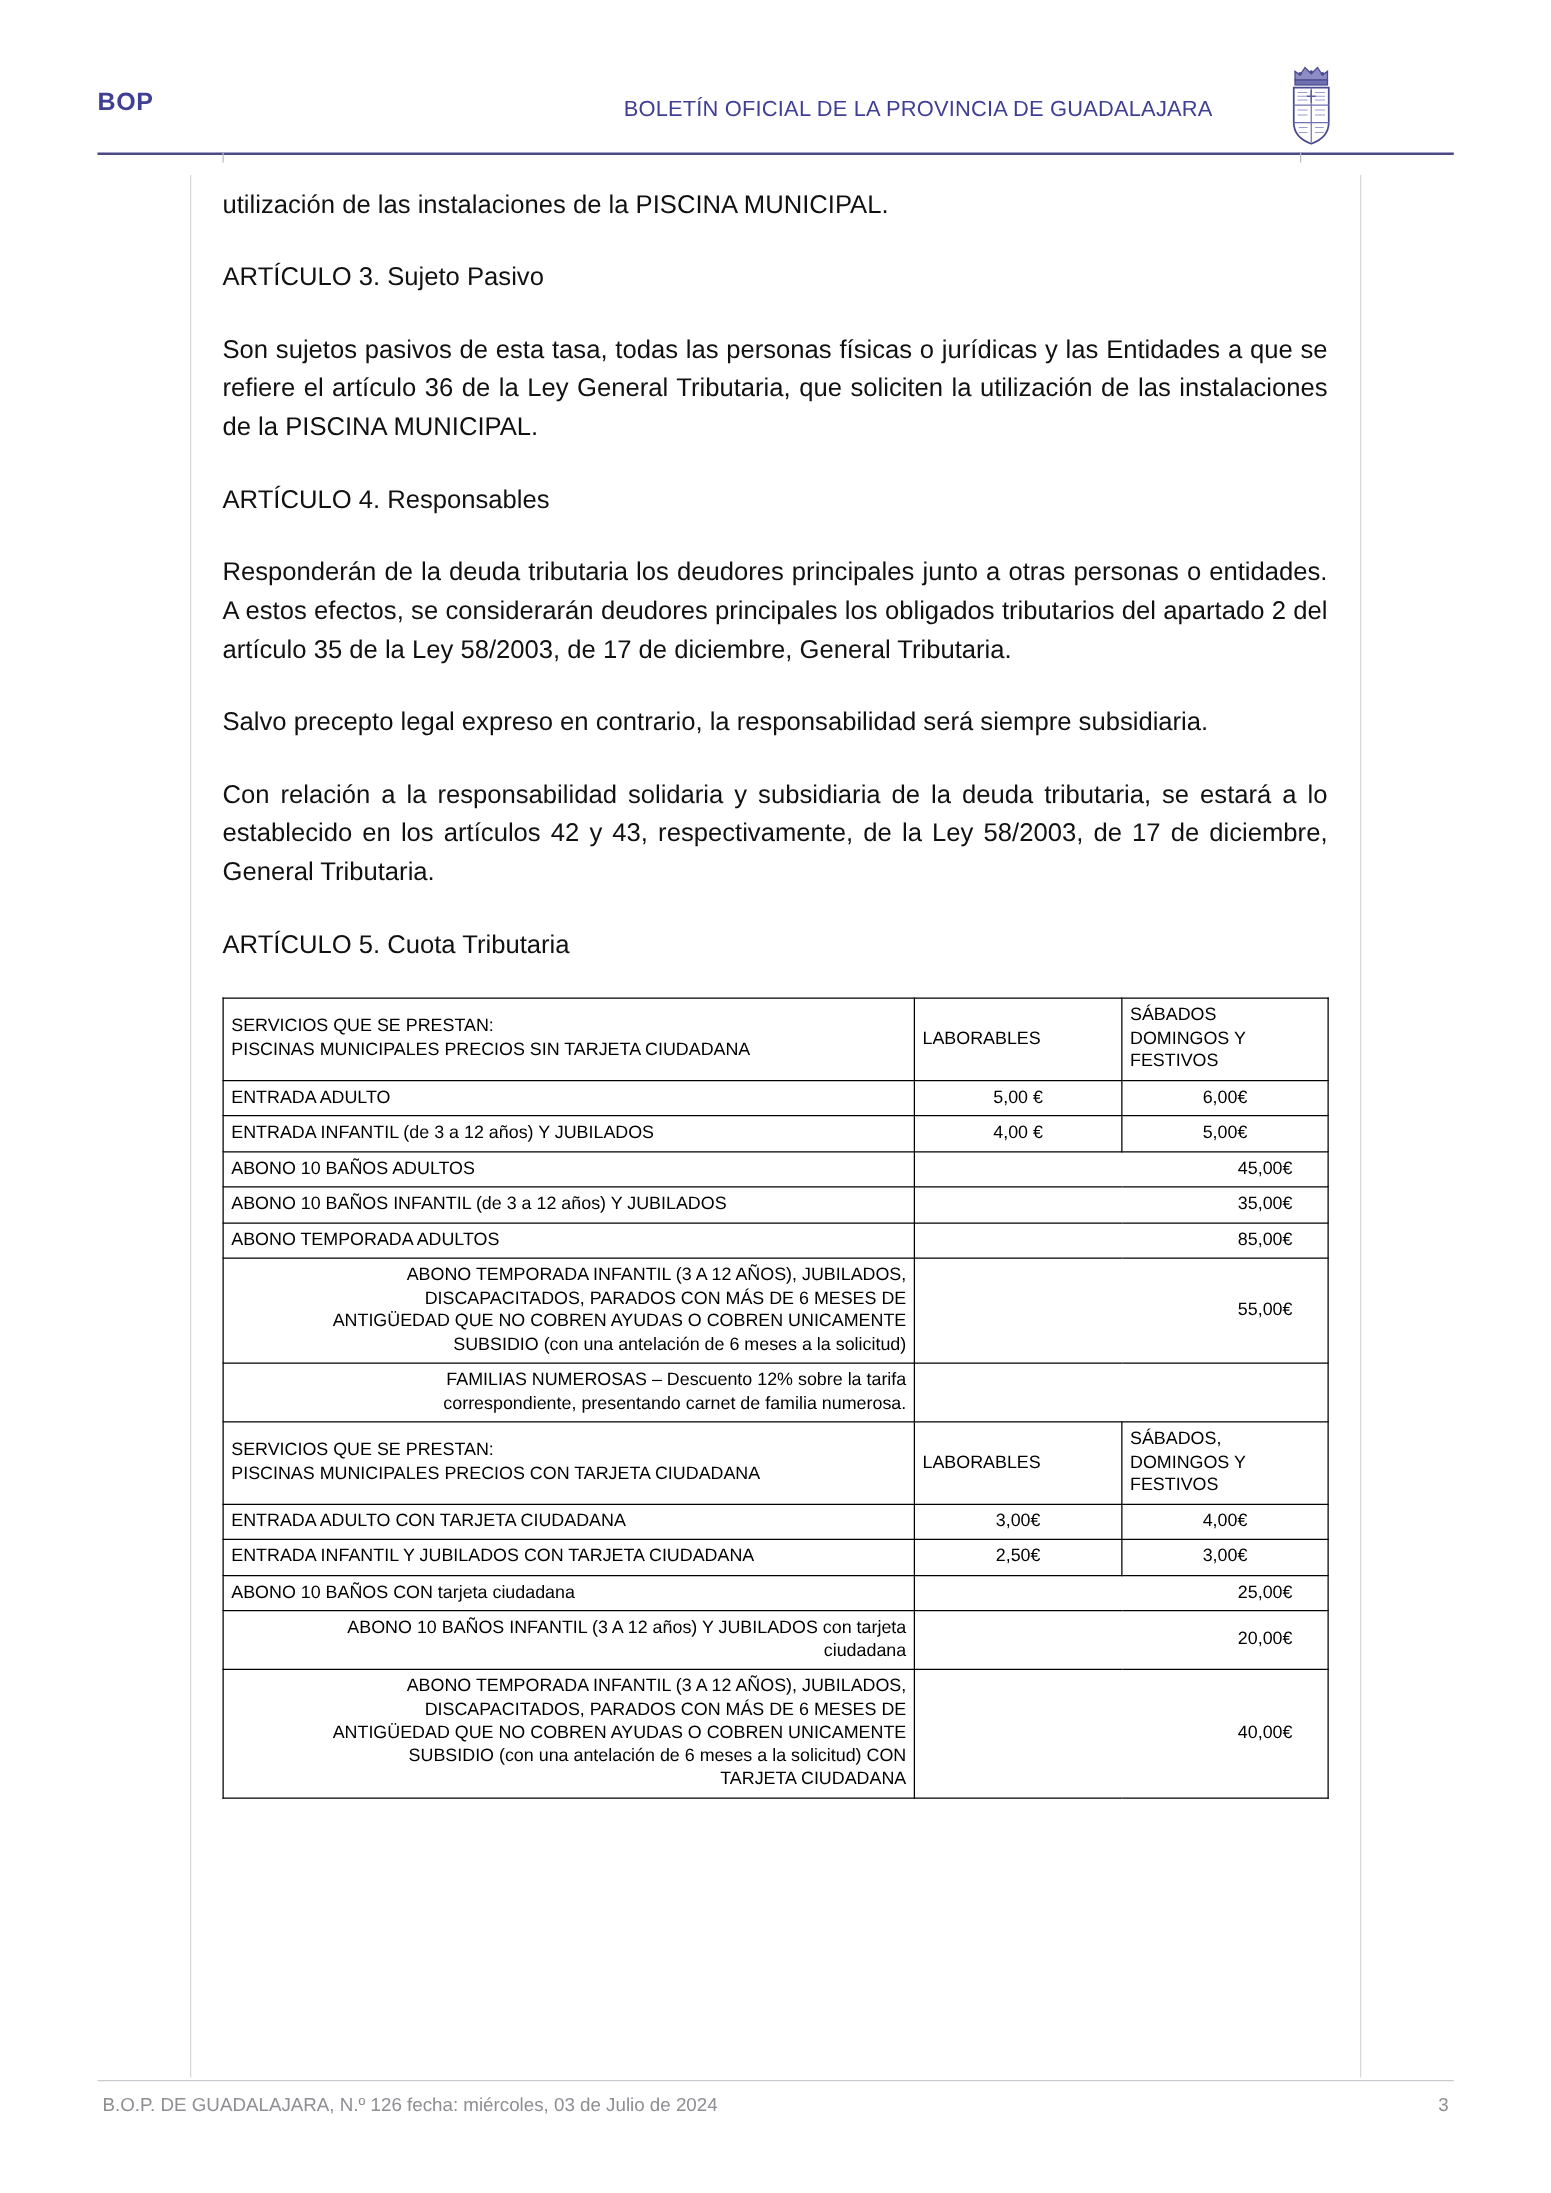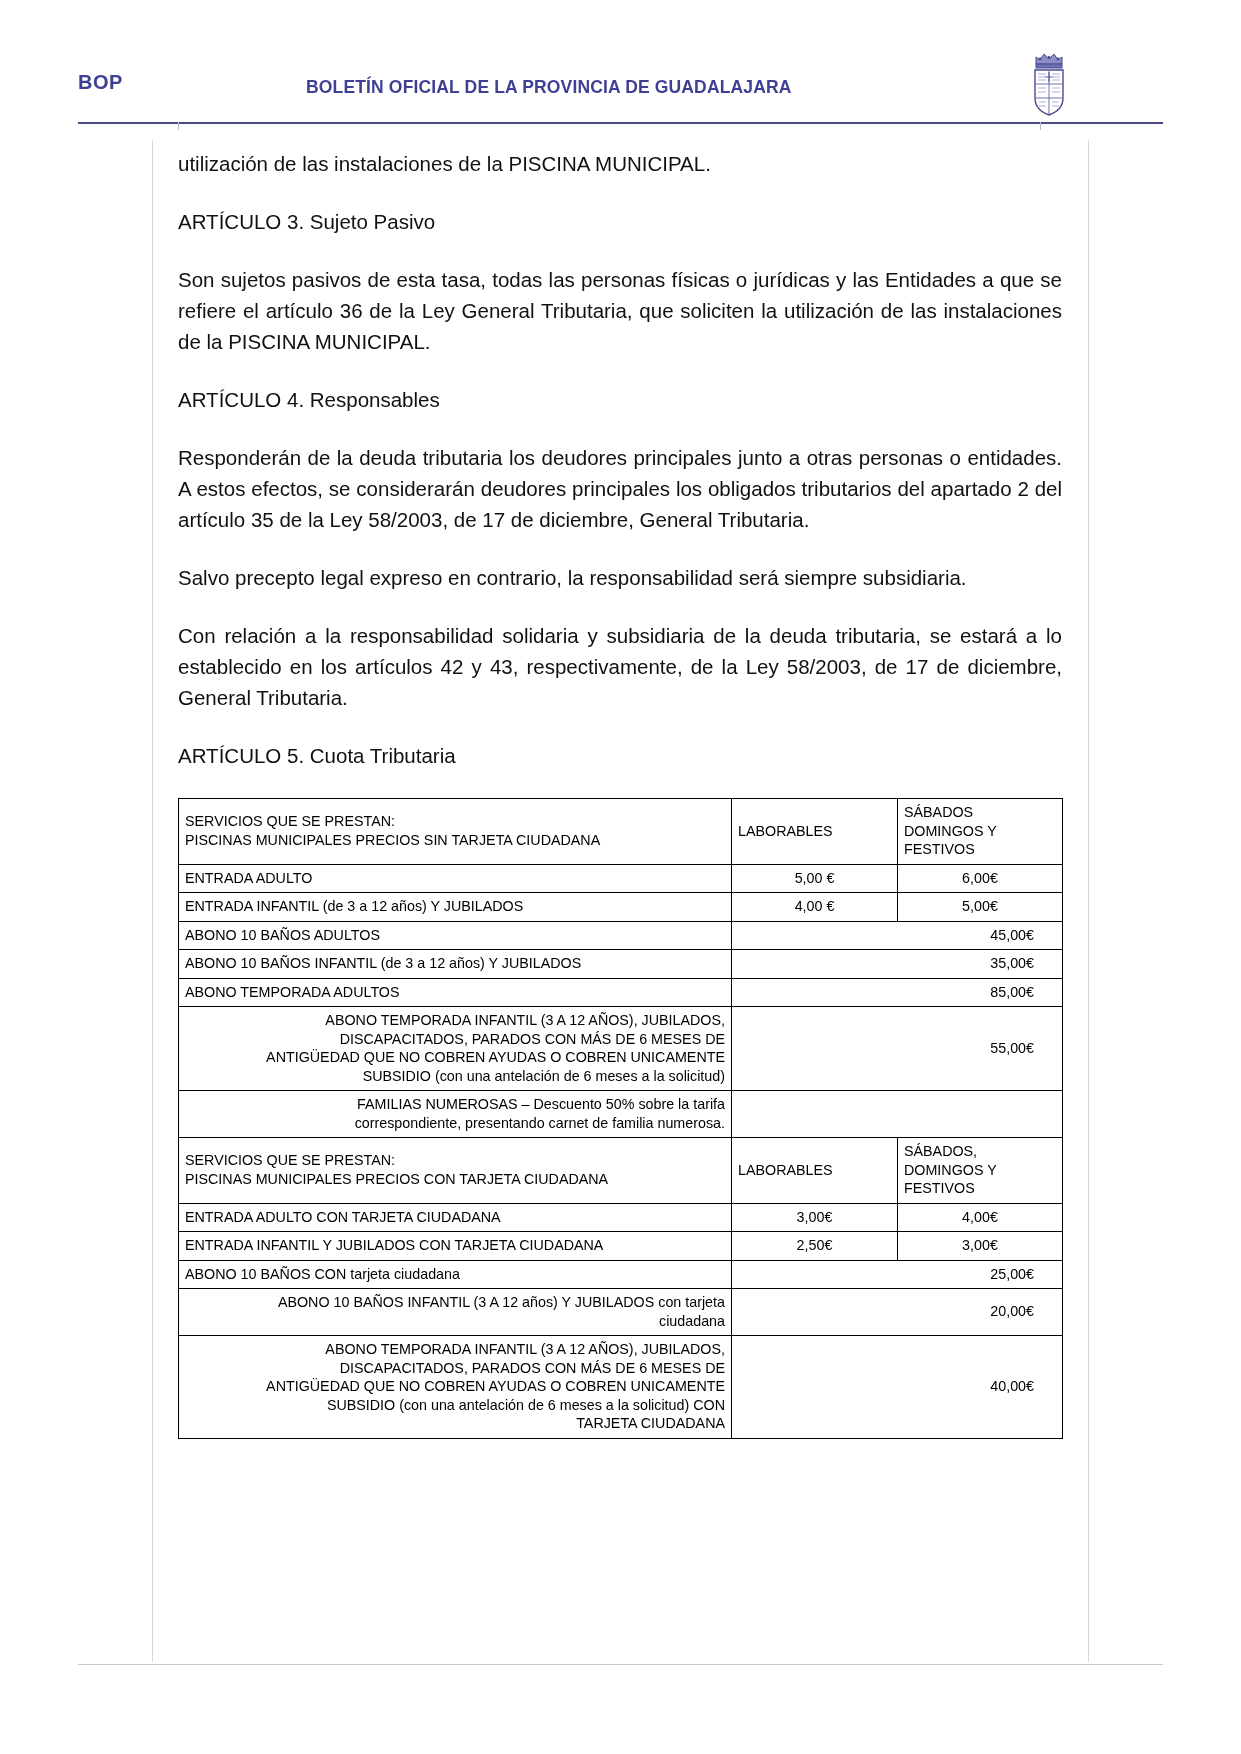--- a/index.html
+++ b/index.html
@@ -54,26 +54,26 @@
     font-family: "Liberation Sans", sans-serif;
     font-weight: bold;
     font-size: 20px;
     letter-spacing: 0.5px;
     color: #3f3f95;
     width: 190px;
     flex: none;
   }
   .header-title {
     font-family: "Liberation Sans", sans-serif;
-    font-weight: bold;
+    font-weight: normal;
     font-size: 17.5px;
     letter-spacing: 0.15px;
     color: #3f3f95;
     flex: 1;
-    text-align: left;
+    text-align: center;
     padding-left: 38px;
     margin-top: 10px;
   }
   .crest {
     position: absolute;
     right: 92px;
     top: 2px;
     width: 44px;
     height: 72px;
   }
@@ -288,21 +288,21 @@
             <div>ABONO TEMPORADA INFANTIL (3 A 12 AÑOS), JUBILADOS,</div>
             <div>DISCAPACITADOS, PARADOS CON MÁS DE 6 MESES DE</div>
             <div>ANTIGÜEDAD QUE NO COBREN AYUDAS O COBREN UNICAMENTE</div>
             <div>SUBSIDIO (con una antelación de 6 meses a la solicitud)</div>
           </td>
           <td class="price-r" colspan="2">55,00€</td>
         </tr>
 
         <tr>
           <td class="desc">
-            <div>FAMILIAS NUMEROSAS – Descuento 50% sobre la tarifa</div>
+            <div>FAMILIAS NUMEROSAS – Descuento 12% sobre la tarifa</div>
             <div>correspondiente, presentando carnet de familia numerosa.</div>
           </td>
           <td class="price-r empty" colspan="2"></td>
         </tr>
 
         <tr>
           <td class="hdr">
             <div>SERVICIOS QUE SE PRESTAN:</div>
             <div>PISCINAS MUNICIPALES PRECIOS CON TARJETA CIUDADANA</div>
           </td>
@@ -349,14 +349,18 @@
             <div>TARJETA CIUDADANA</div>
           </td>
           <td class="price-r" colspan="2">40,00€</td>
         </tr>
 
       </tbody>
     </table>
   </div>
 
   <div class="footer-rule"></div>
+  <div class="footer">
+    <span>B.O.P. DE GUADALAJARA, N.º 126 fecha: miércoles, 03 de Julio de 2024</span>
+    <span>3</span>
+  </div>
 
 </div>
 
 </body></html>

